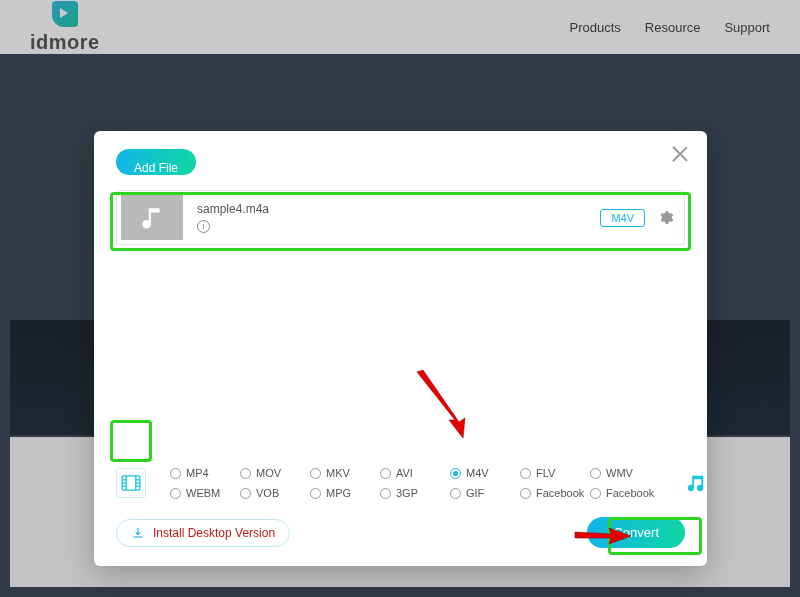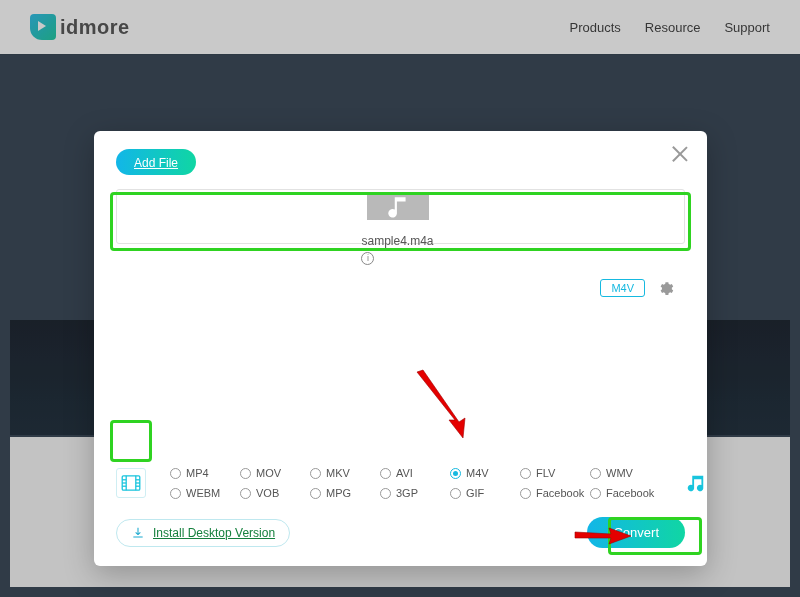--- a/index.html
+++ b/index.html
@@ -10,21 +10,21 @@
   position: absolute; inset: 0;
   background: linear-gradient(#ffffff 0 54px, #2a3a4a 54px 100%);
   filter: brightness(0.88);
 }
 .topbar {
   position: absolute; left: 0; right: 0; top: 0; height: 54px;
   background: #ffffff; display: flex; align-items: center;
   padding: 0 30px; justify-content: space-between;
   box-shadow: 0 1px 0 rgba(0,0,0,0.06);
 }
-.logo { display: flex; align-items: center; gap: 4px; }
+.logo { display: flex; align-items: center; gap: 4px; flex-direction: column; }
 .logo-mark {
   width: 26px; height: 26px; border-radius: 4px 4px 4px 12px;
   background: linear-gradient(135deg,#1fb8e6,#0fc59a);
   position: relative;
 }
 .logo-mark::after{
   content:""; position:absolute; left:8px; top:7px;
   border-left:8px solid #fff; border-top:5px solid transparent; border-bottom:5px solid transparent;
 }
 .logo-text { font-size: 20px; font-weight: 600; color: #4a4a4a; letter-spacing:.5px;}
@@ -63,31 +63,30 @@
   background: #fff; border-radius: 6px; box-shadow: 0 8px 30px rgba(0,0,0,0.25);
   padding: 18px 22px 18px 22px;
 }
 .close { position:absolute; right:18px; top:14px; width:18px; height:18px; cursor:pointer; }
 .close::before,.close::after{
   content:""; position:absolute; left:8px; top:-1px; width:1.5px; height:20px; background:#999;
 }
 .close::before{ transform:rotate(45deg);} .close::after{ transform:rotate(-45deg);}
 
 .add-btn{
-  display:inline-flex; align-items:flex-start; justify-content:center;
-  height:26px; padding:7px 18px; border-radius:13px;
+  display:inline-flex; align-items:flex-end; justify-content:center;
+  height:26px; padding:0 18px; border-radius:13px;
   background: linear-gradient(90deg,#12b6e8,#10d6a3);
-  color:#fff; font-size:12px; font-weight:500; cursor:pointer;text-decoration:underline;
+  color:#fff; font-size:12px; font-weight:500; cursor:pointer;
 }
 
 .file-row{
   margin-top:14px; height:55px; border:1px solid #e2e2e2; border-radius:3px;
   display:flex; align-items:center; padding:4px 10px 4px 4px; gap:14px;
   position:relative;
-  flex-direction:column;
 }
 .thumb{
   width:62px; height:45px; background:#b9b9b9; display:flex; align-items:center; justify-content:center;
 }
 .thumb svg{ width:26px; height:26px; fill:#fff; }
 .file-meta{ display:flex; flex-direction:column; gap:4px; font-size:12px; color:#555;}
 .file-meta .name{ color:#555; }
 .info-icn{
   width:13px; height:13px; border:1px solid #888; border-radius:50%;
   font-size:9px; line-height:11px; text-align:center; color:#888;
@@ -126,22 +125,22 @@
   content:""; position:absolute; left:2px; top:2px; width:5px; height:5px; border-radius:50%; background:#16b9e0;
 }
 
 
 .footer{
   position:absolute; left:22px; right:22px; bottom:18px;
   display:flex; align-items:center; justify-content:space-between;
 }
 .install{
   display:flex; align-items:center; gap:8px;
-  border:1px solid #bfe8ef; color:#15803d; font-size:12px;
-  padding:6px 14px; border-radius:16px; cursor:pointer;text-decoration:underline;
+  border:1px solid #bfe8ef; color:#b91c1c; font-size:12px;
+  padding:6px 14px; border-radius:16px; cursor:pointer;
 }
 .install svg{ width:14px; height:14px; fill:none; stroke:#1aa9cf; stroke-width:1.8;}
 .convert{
   background: linear-gradient(90deg,#12b6e8,#10d6a3);
   color:#fff; font-size:13px; padding:8px 26px; border-radius:16px; cursor:pointer;
 }
 
 
 .hl{ position:absolute; border:3px solid #2fd321; border-radius:4px; pointer-events:none;}
 .hl1{ left:110px; top:192px; width:581px; height:59px;}

